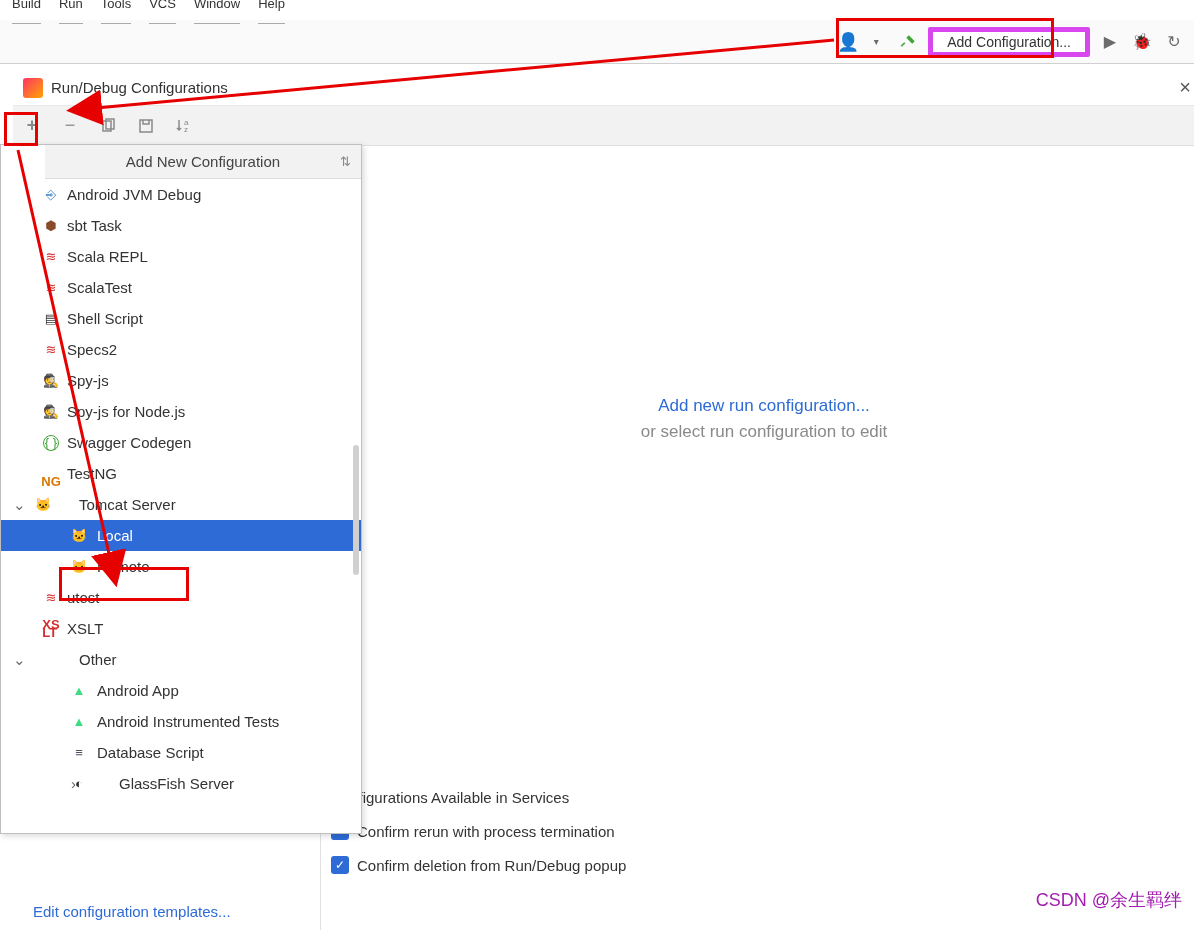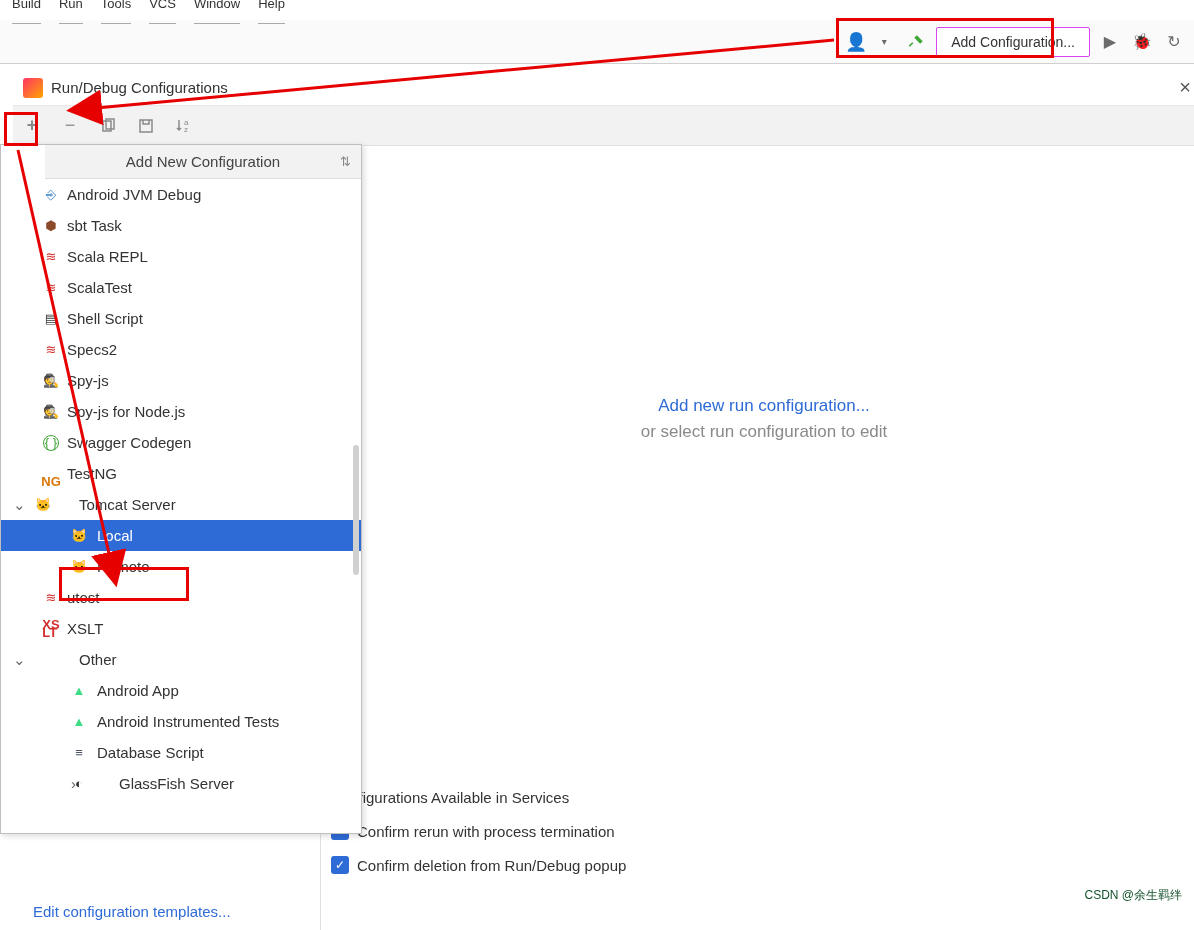--- a/index.html
+++ b/index.html
@@ -8,21 +8,21 @@
   
   .menubar{height:20px;display:flex;align-items:center;gap:18px;padding:0 12px;font-size:13px;color:#333;}
   .menubar span{border-bottom:1px solid #aaa;padding-bottom:12px;}
 
   
   .toolbar{height:44px;border-bottom:1px solid #d0d0d0;display:flex;align-items:center;justify-content:flex-end;padding:0 8px;gap:8px;background:#fafafa;}
   .toolbar .ico{width:24px;height:24px;display:flex;align-items:center;justify-content:center;color:#6b6b6b;}
   .user-ico{font-size:18px;}
   .dropdown-caret{font-size:10px;margin-left:-4px;}
   .hammer-ico svg{width:20px;height:20px;}
-  .add-config-btn{border:1px solid #d946ef;background:#fff;height:30px;padding:0 14px;font-size:14px;color:#333;cursor:pointer;border-radius:2px;}
+  .add-config-btn{border:5px solid #d946ef;background:#fff;height:30px;padding:0 14px;font-size:14px;color:#333;cursor:pointer;border-radius:2px;}
   .play-ico,.bug-ico,.rerun-ico{font-size:16px;color:#8e8e8e;}
 
   
   .dialog{position:absolute;left:13px;top:70px;width:1194px;height:860px;background:#fff;}
   .dlg-header{height:36px;display:flex;align-items:center;padding:0 10px;gap:8px;border-bottom:1px solid #e8e8e8;}
   .dlg-header .app-ico{width:20px;height:20px;background:linear-gradient(135deg,#ff3366 0%,#ffa500 100%);border-radius:3px;}
   .dlg-title{font-size:15px;color:#333;}
   .dlg-close{margin-left:auto;font-size:20px;color:#555;cursor:pointer;padding:0 6px;}
 
   
@@ -70,21 +70,21 @@
 
   
   .red-box{position:absolute;border:3px solid #e60000;pointer-events:none;z-index:50;}
   .box-addcfg{top:18px;left:836px;width:218px;height:40px;}
   .box-plus{top:112px;left:4px;width:34px;height:34px;}
   .box-local{top:567px;left:59px;width:130px;height:34px;}
 
   
   .arrows{position:absolute;left:0;top:0;width:1194px;height:930px;pointer-events:none;z-index:49;}
 
-  .watermark{position:absolute;right:12px;bottom:26px;color:#14532d;font-size:12px;z-index:60;}
+  .watermark{position:absolute;right:12px;bottom:18px;color:#a21caf;font-size:18px;z-index:60;}
 
   
   .ic-remote{color:#3b82c4;}
   .ic-sbt{color:#8b4b2a;}
   .ic-scala{color:#d32f2f;}
   .ic-space{background:linear-gradient(135deg,#00b4d8,#48cae4);border-radius:50%;}
   .ic-swagger{color:#3fa535;border:1px solid #3fa535;border-radius:50%;font-size:10px;width:14px;height:14px;}
   .ic-testng{color:#d97706;font-weight:bold;font-size:10px;margin-top:16px;}
   .ic-tomcat{color:#c99a2e;}
   .ic-xslt{color:#d32f2f;font-size:9px;font-weight:bold;line-height:8px;}

